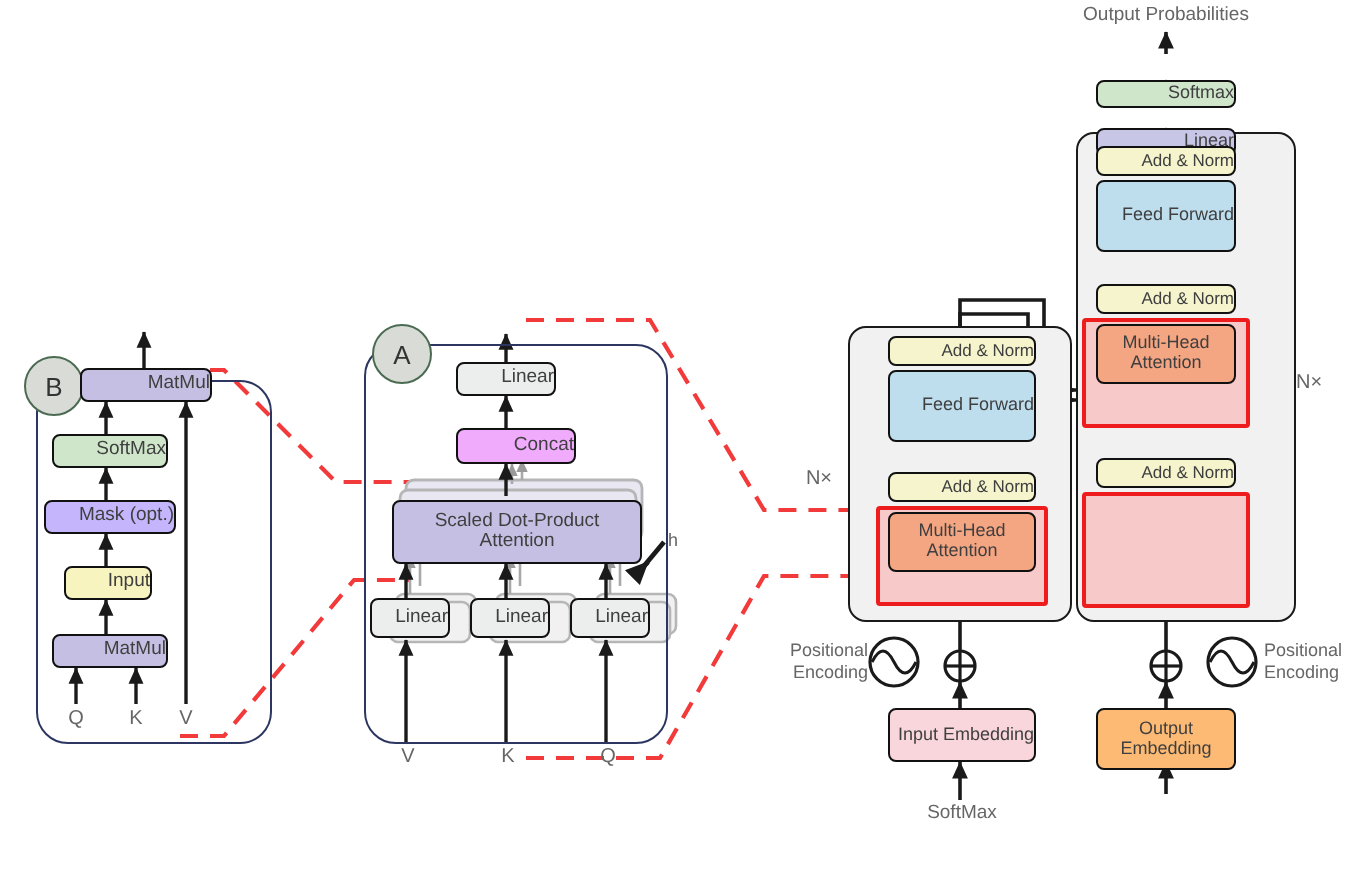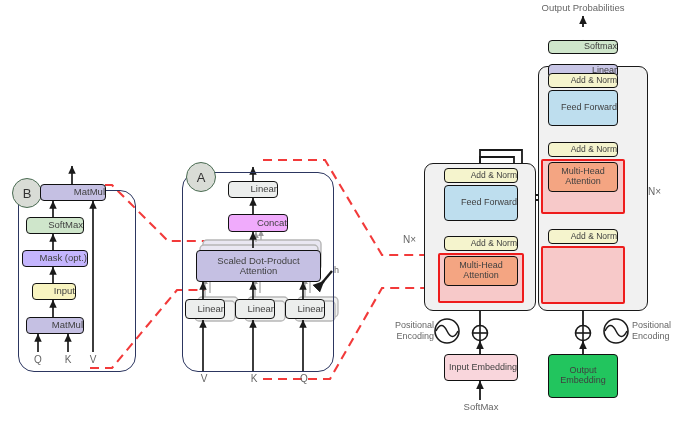--- a/index.html
+++ b/index.html
@@ -309,17 +309,17 @@
   <div class="node" style="left:548px;top:162px;width:70px;height:30px;background:#f4a582;font-size:9px;">
     <span>Multi-Head Attention</span>
   </div>
   <div class="node" style="left:548px;top:229px;width:70px;height:15px;background:#f5f4cd;font-size:8.5px;">
     <span>Add &amp; Norm</span>
   </div>
   <div class="redbox" style="left:541px;top:246px;width:84px;height:58px;"></div>
 
   <div class="lbl l" style="left:632px;top:320px;width:54px;font-size:9px;white-space:normal;line-height:1.25;">
     <span>Positional Encoding</span></div>
-  <div class="node" style="left:548px;top:354px;width:70px;height:44px;background:#22c55e;font-size:9px;">
+  <div class="node" style="left:548px;top:354px;width:70px;height:31px;background:#fdba74;font-size:9px;">
     <span>Output Embedding</span>
   </div>
 
 </div>
 
 </body></html>

